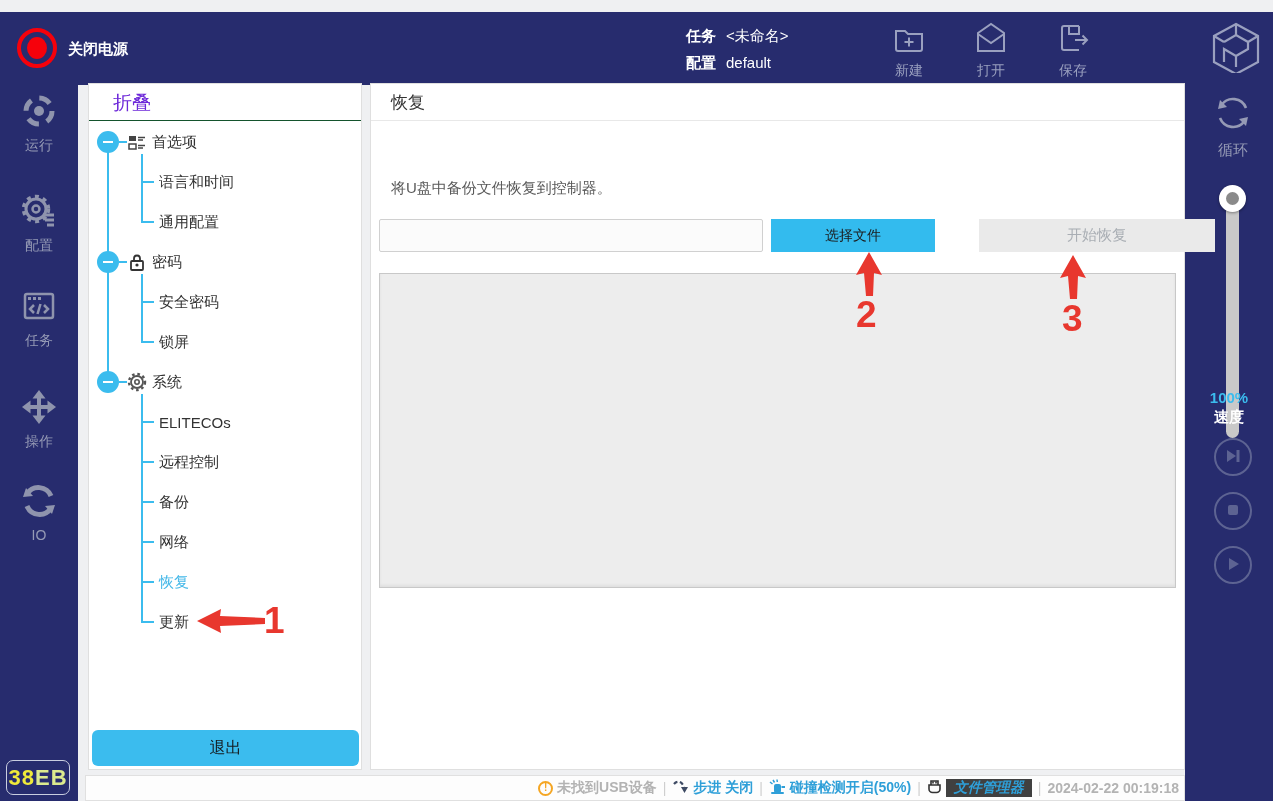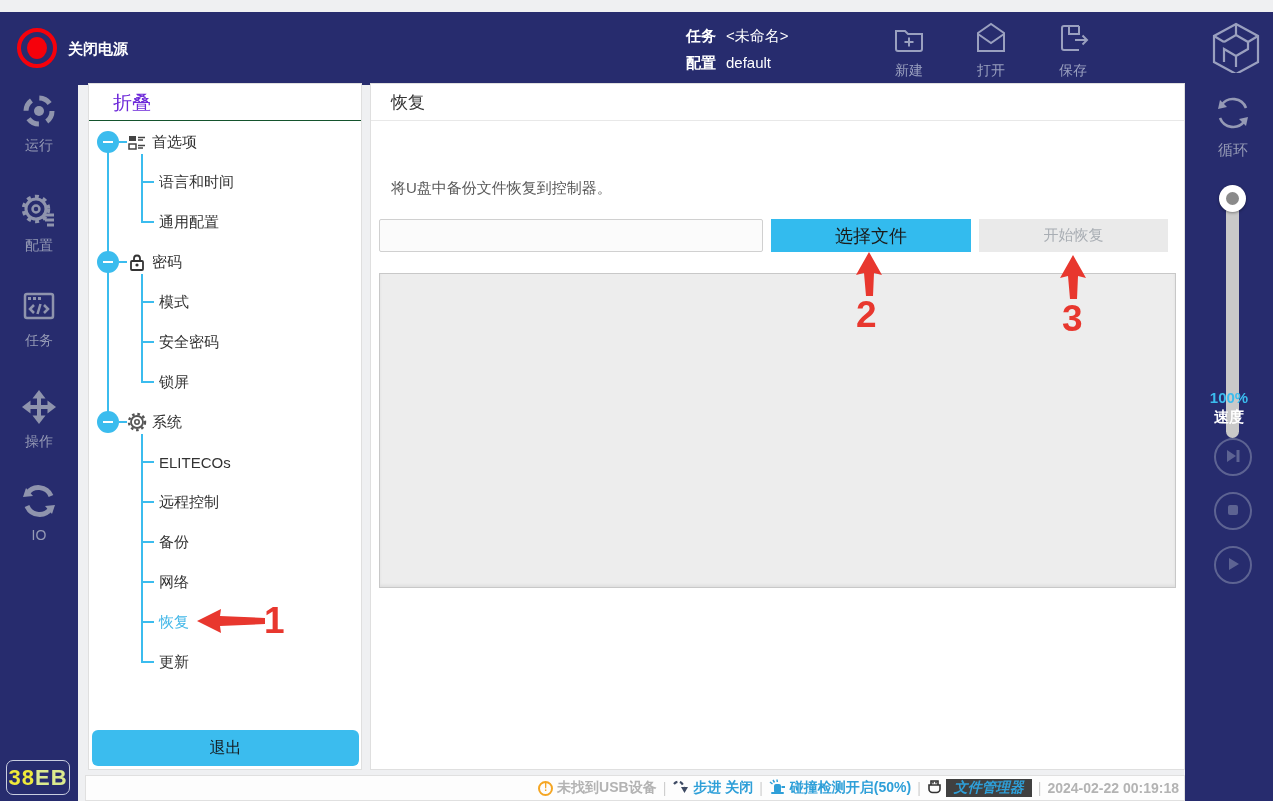--- a/index.html
+++ b/index.html
@@ -64,23 +64,23 @@
   .c-label { margin-left:18px; font-size:15px; color:#333; }
   .child-row.selected .c-label { color:#45b8e8; }
   .exit-btn { position:absolute; left:3px; bottom:3px; width:267px; height:36px; background:#3bbcee; border:none;
     border-radius:6px; font-size:16px; color:#15191c; cursor:pointer; font-family:inherit; }
   
   .main-panel { position:absolute; left:370px; top:83px; width:815px; height:687px; background:#fff; border:1px solid #dfdfdf; }
   .main-title { height:37px; line-height:37px; padding-left:20px; font-size:17px; color:#333; border-bottom:1px solid #e8e8e8; }
   .main-desc { position:absolute; left:20px; top:95px; font-size:15px; color:#5a5a5a; }
   .file-input { position:absolute; left:8px; top:135px; width:384px; height:33px; background:#fbfbfb;
     border:1px solid #d0d0d0; border-radius:2px; padding:0 8px; font-size:14px; font-family:inherit; }
-  .btn-select { position:absolute; left:400px; top:135px; width:200px; height:33px; background:#33bbee; border:none;
-    font-size:18px; color:#1b1b1b; cursor:pointer; font-family:inherit; }
-  .btn-start { position:absolute; left:608px; top:135px; width:189px; height:33px; background:#eaeaea; border:none;
+  .btn-select { position:absolute; left:400px; top:135px; width:164px; height:33px; background:#33bbee; border:none;
+    font-size:14px; color:#1b1b1b; cursor:pointer; font-family:inherit; }
+  .btn-start { position:absolute; left:608px; top:135px; width:236px; height:33px; background:#eaeaea; border:none;
     font-size:15px; color:#a9aeb4; font-family:inherit; }
   .content-box { position:absolute; left:8px; top:189px; width:797px; height:315px; background:#ededed;
     border:1px solid #c8c8c8; box-shadow:inset 0 -2px 3px rgba(0,0,0,0.06); }
   
   .statusbar { position:absolute; left:85px; top:775px; width:1100px; height:26px; background:#fdfdfd;
     border:1px solid #e0e0e0; display:flex; align-items:center; justify-content:flex-end; padding-right:5px; font-size:14px; font-weight:bold; }
   .sb-item { display:flex; align-items:center; gap:4px; white-space:nowrap; background:none; border:none; font:inherit; cursor:pointer;}
   .sb-gray { color:#b3b3b3; } .sb-blue { color:#2e9fd8; }
   .sb-sep { color:#cfcfcf; margin:0 6px; font-weight:normal; }
   .warn-circ { width:15px; height:15px; border-radius:50%; border:2px solid #f5a623; color:#f5a623;
@@ -292,23 +292,20 @@
           <svg viewBox="0 0 20 20">
               <rect x="4" y="9" width="12" height="9" rx="1" fill="none" stroke="#333" stroke-width="1.8"></rect>
               <path d="M7 9 V6.5 a3 3 0 0 1 6 0 V9" fill="none" stroke="#333" stroke-width="1.8"></path>
               <circle cx="10" cy="13" r="1.6" fill="#333"></circle>
             </svg>
         </span>
         <span class="g-label">密码</span>
       </button>
       <div class="children">
         <button class="child-row">
-          <span class="c-label">模式</span>
-        </button>
-        <button class="child-row">
           <span class="c-label">安全密码</span>
         </button>
         <button class="child-row">
           <span class="c-label">锁屏</span>
         </button>
       </div>
     </div>
 
     <div class="group-block">
       <button class="group-row">

